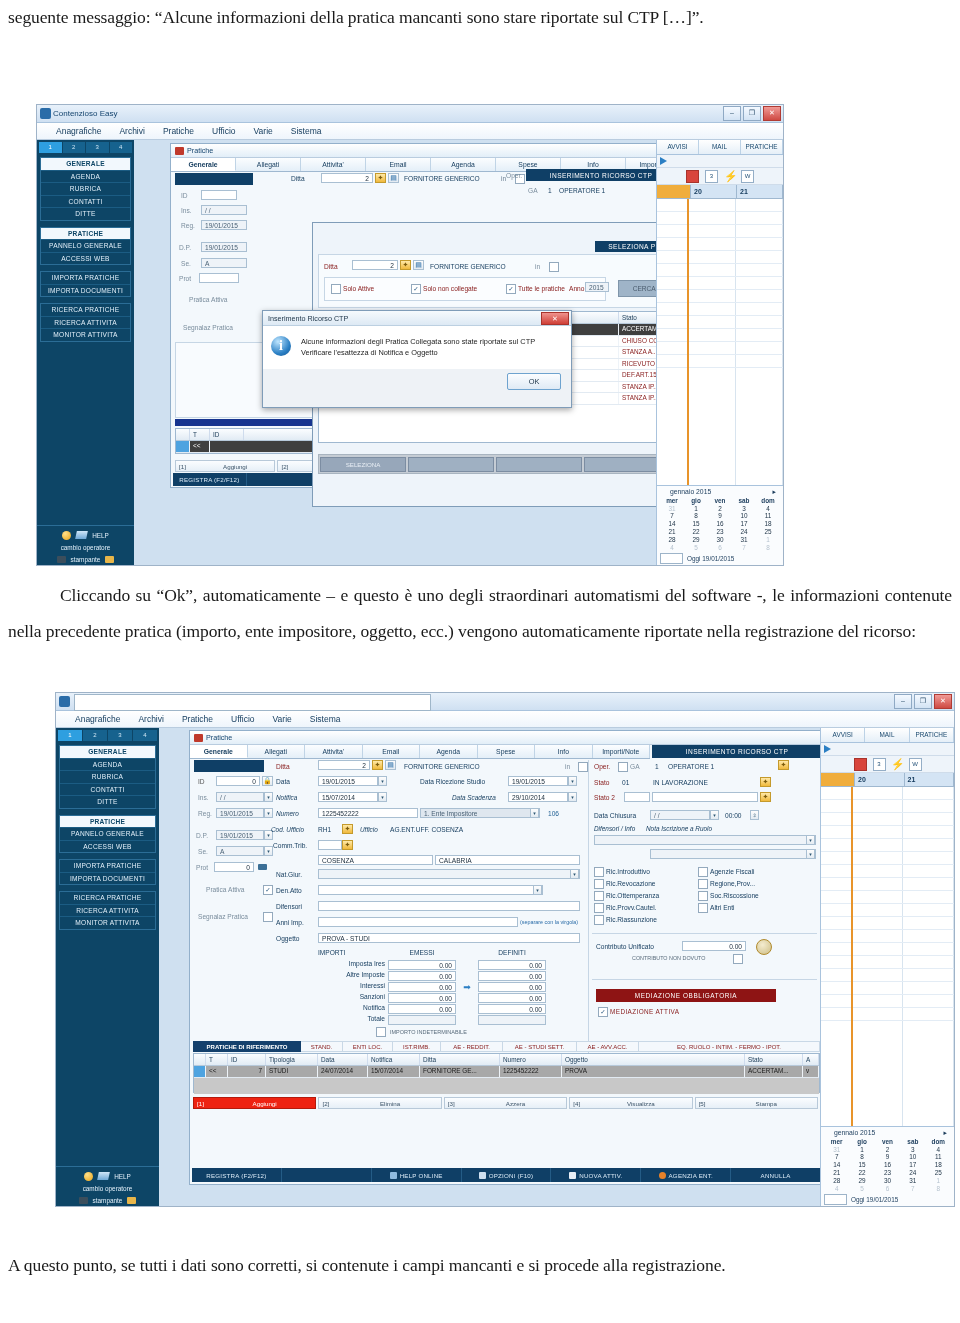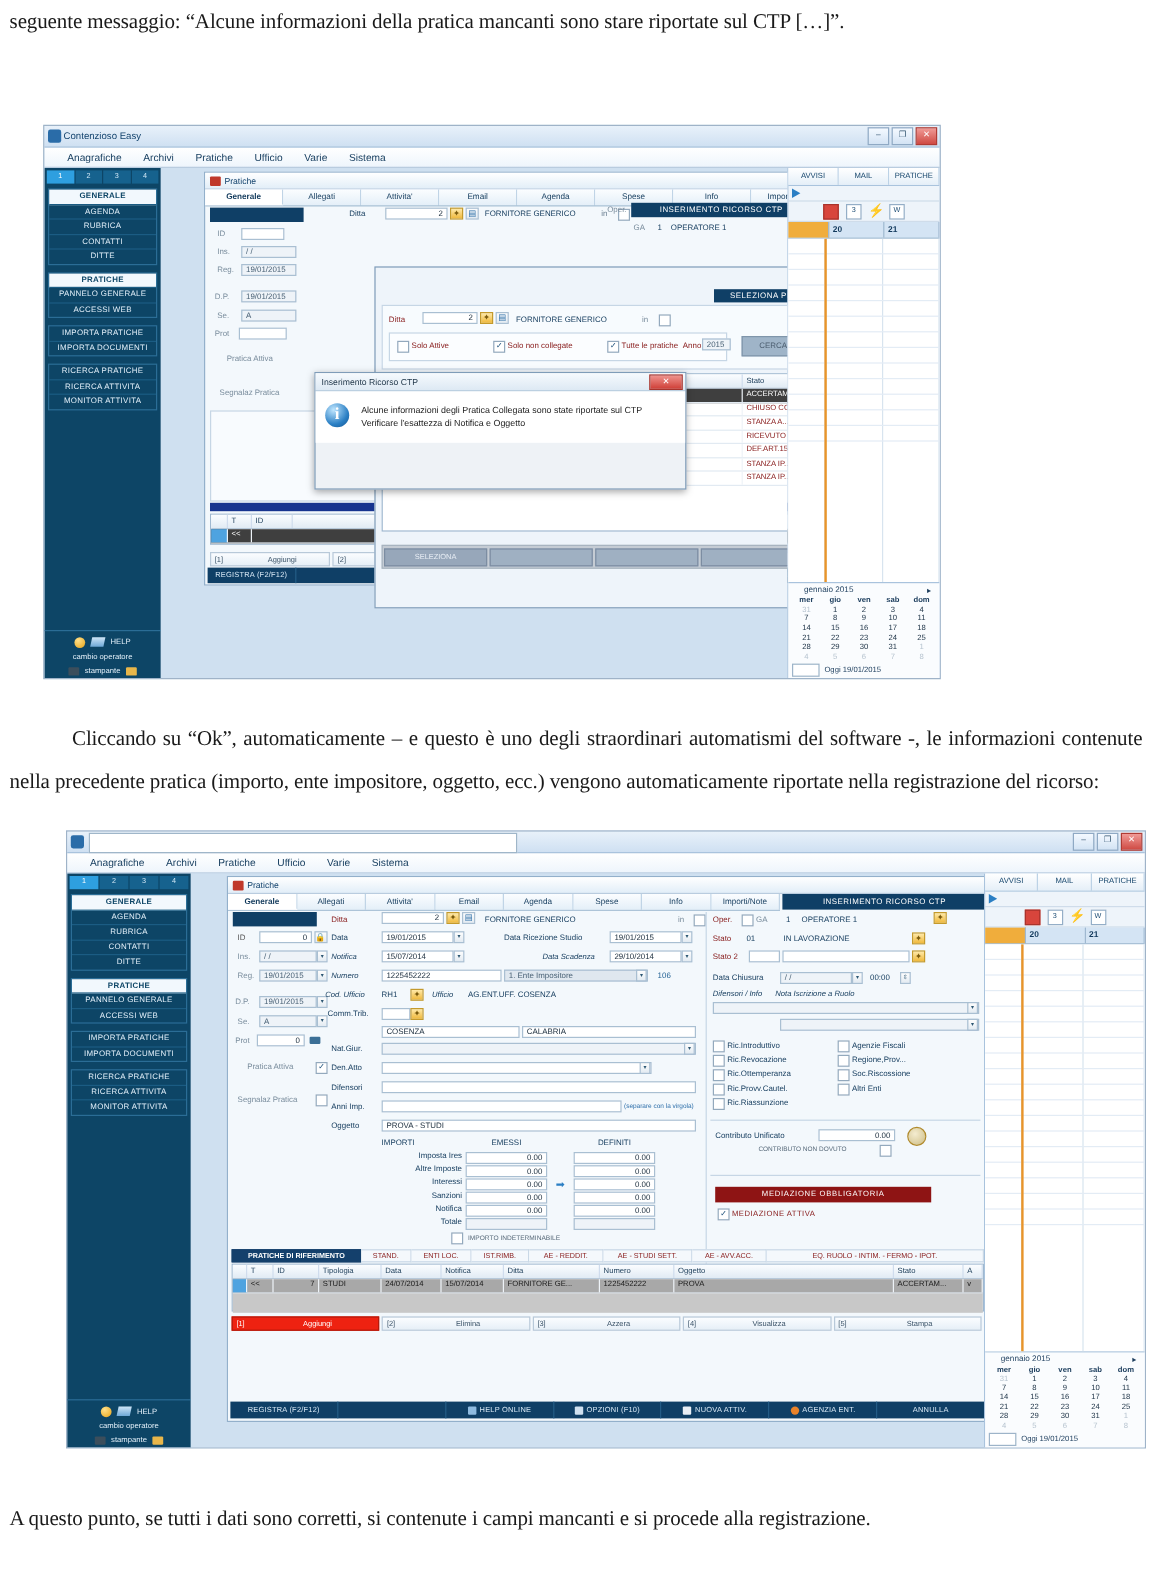--- a/index.html
+++ b/index.html
@@ -13,21 +13,21 @@
   
   .prose{
     font-family:"Liberation Serif", serif;
     font-size:17.5px;
     color:#1a1a1a;
     line-height:2.05;
     text-align:justify;
     letter-spacing:-0.1px;
   }
   .p-top{position:absolute;left:8px;top:0px;width:944px;}
-  .p-mid{position:absolute;left:8px;top:598px;width:944px;}
+  .p-mid{position:absolute;left:8px;top:578px;width:944px;}
   .p-bot{position:absolute;left:8px;top:1248px;width:944px;}
   .indent{text-indent:52px;}
 
   
   .shot{position:absolute;background:#d6e3f0;border:1px solid #9fb3c8;box-sizing:border-box;overflow:hidden;}
   #shot1{left:36px;top:70px;width:748px;height:462px;margin-top:34px;}
   #shot2{left:55px;top:692px;width:900px;height:515px;}
 
   
   .winbar{height:17px;background:linear-gradient(#e8f1fa,#cfe0f2);
@@ -495,20 +495,23 @@
             <span>Inserimento Ricorso CTP</span>
             <span class="x">✕</span>
           </div>
           <div class="dbody">
             <div class="infoic">i</div>
             <div class="dtxt">
               <div>Alcune informazioni degli Pratica Collegata sono state riportate sul CTP</div>
               <div>Verificare l'esattezza di Notifica e Oggetto</div>
             </div>
           </div>
+          <div class="dfoot">
+            <div class="okbtn">OK</div>
+          </div>
         </div>
       </div>
 
       <div class="ragenda">
         <div class="tabs">
           <div>AVVISI</div>
           <div>MAIL</div>
           <div>PRATICHE</div>
         </div>
         <div class="toolrow">

